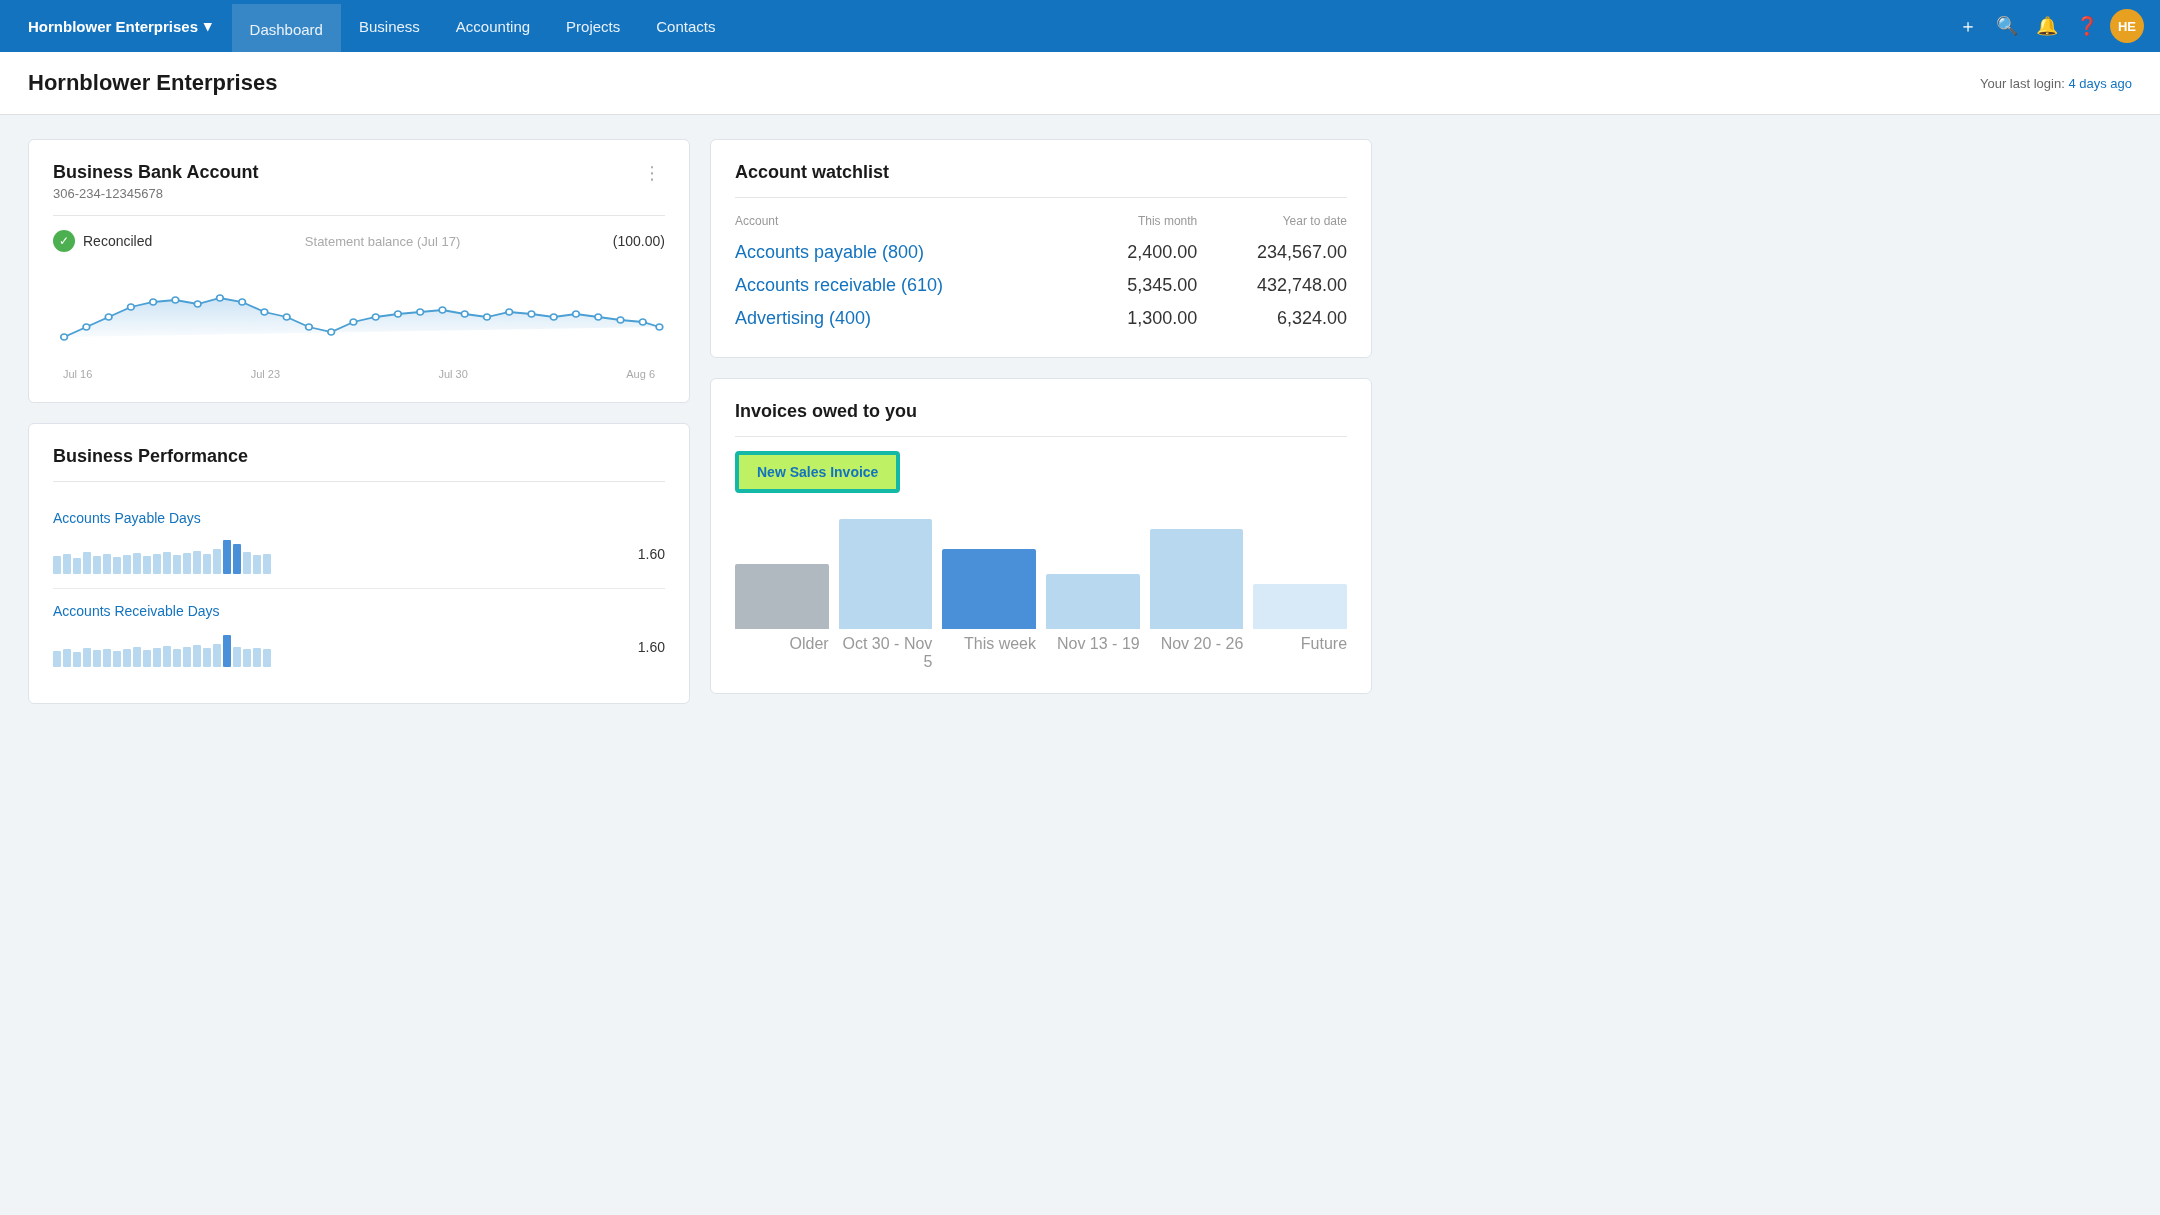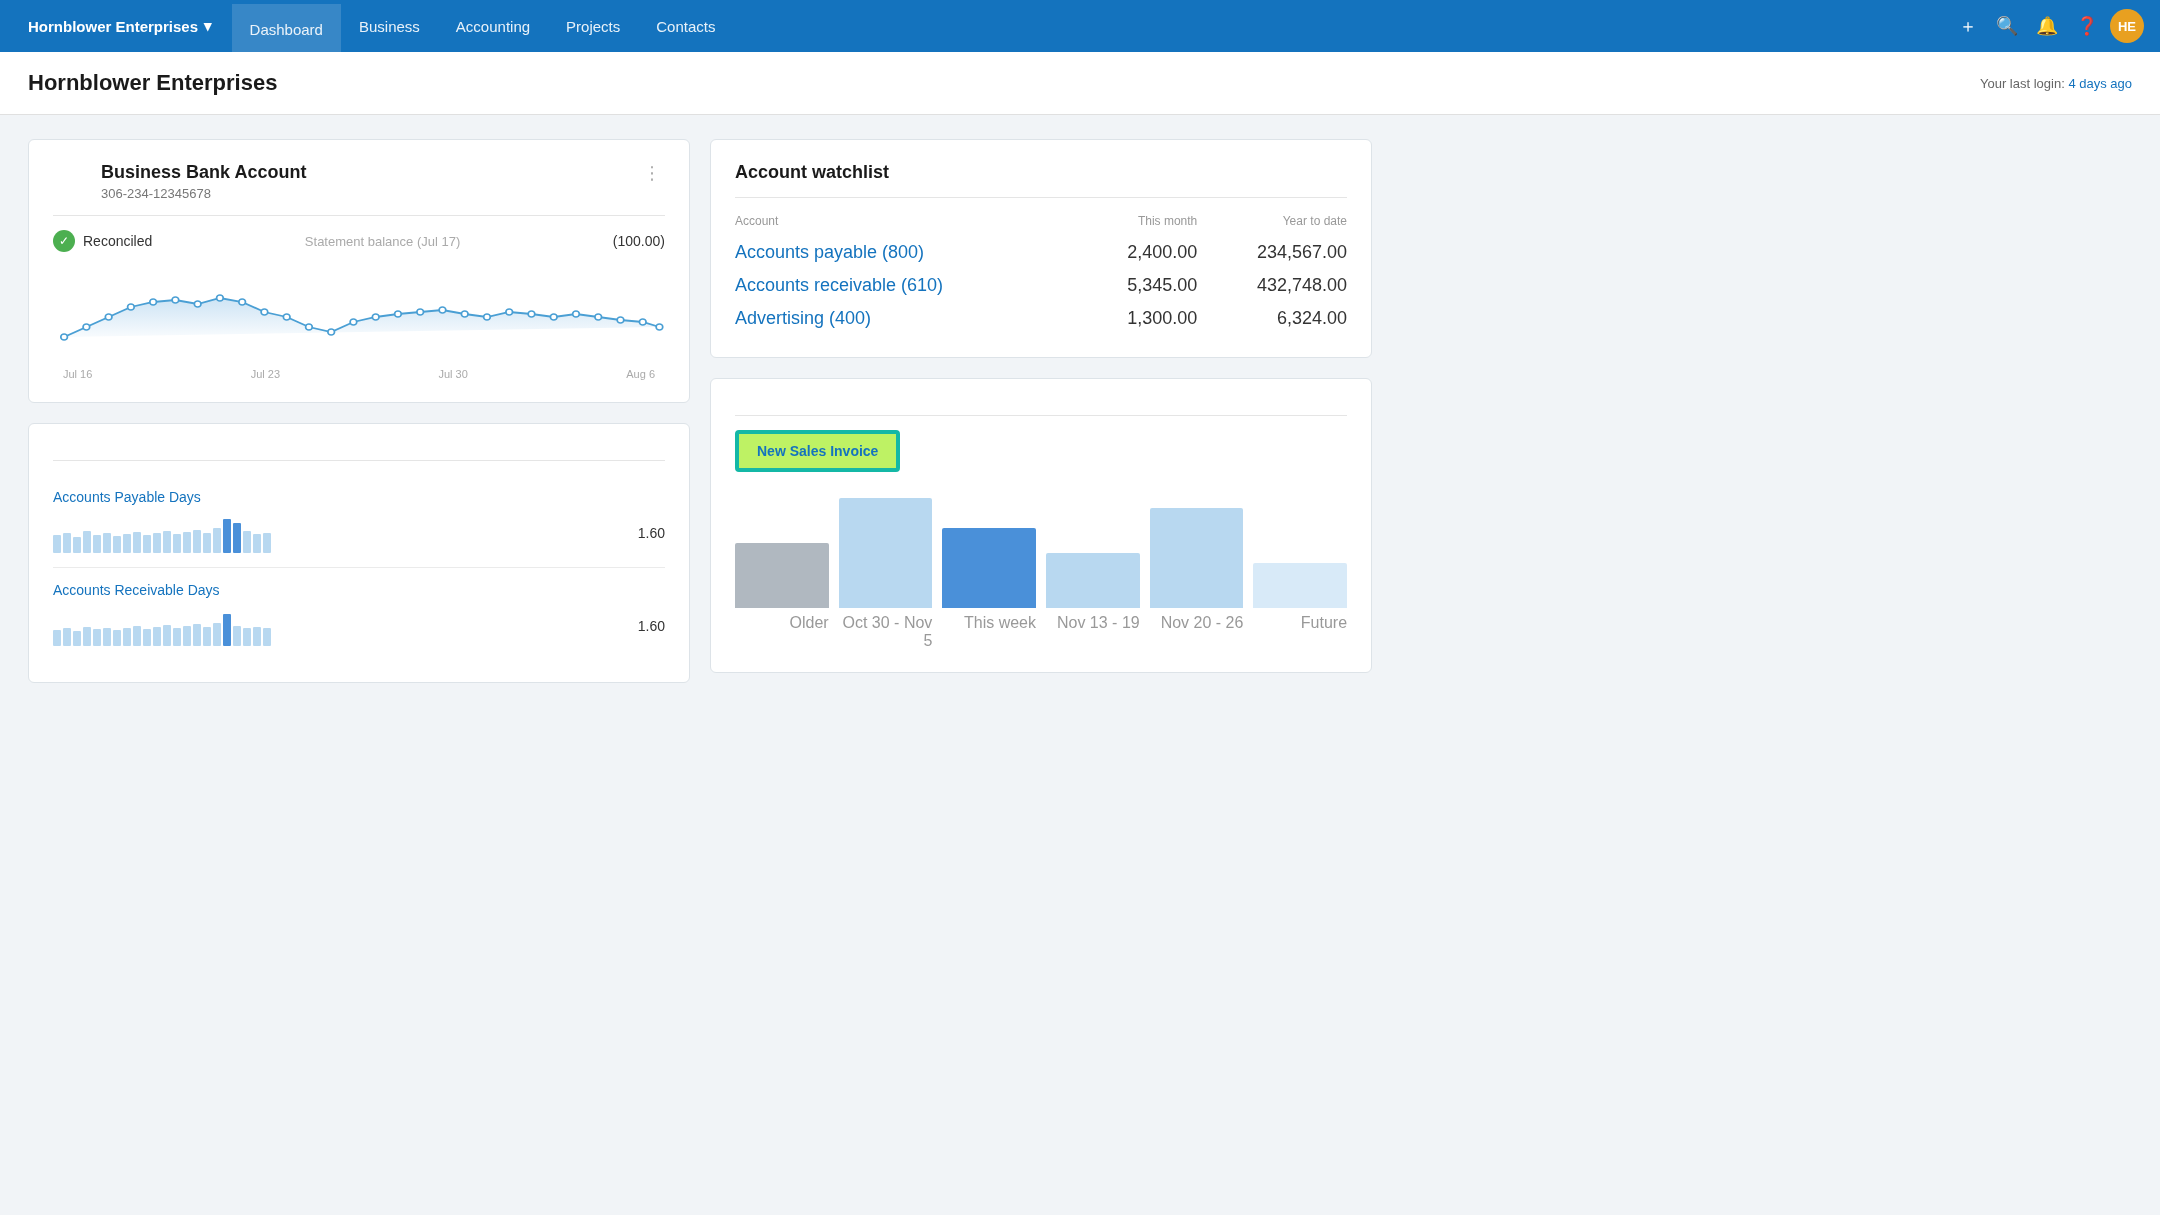--- a/index.html
+++ b/index.html
@@ -24,21 +24,21 @@
 
     
     .main { padding: 24px 28px; display: grid; grid-template-columns: 1fr 1fr; gap: 20px; max-width: 1400px; }
 
     
     .card { background: white; border-radius: 6px; border: 1px solid #dde3e8; padding: 22px 24px; }
 
     
     .card-title { font-size: 18px; font-weight: 700; color: #1a1a1a; }
     .card-subtitle { font-size: 13px; color: #777; margin-top: 3px; }
-    .card-header-row { display: flex; align-items: flex-start; justify-content: space-between; margin-left: 48px; }
+    .card-header-row { display: flex; align-items: flex-start; justify-content: space-between; }
     .three-dots { color: #aaa; font-size: 18px; cursor: pointer; padding: 0 4px; }
     .divider { border: none; border-top: 1px solid #e5e5e5; margin: 14px 0; }
 
     .reconciled-row { display: flex; align-items: center; justify-content: space-between; margin-bottom: 10px; }
     .reconciled-badge { display: flex; align-items: center; gap: 8px; }
     .check-circle { width: 22px; height: 22px; border-radius: 50%; background: #4caf50; display: flex; align-items: center; justify-content: center; color: white; font-size: 12px; }
     .reconciled-text { font-size: 14px; color: #333; font-weight: 500; }
     .statement-info { font-size: 13px; color: #aaa; }
     .statement-balance { font-size: 14px; color: #333; }
 
@@ -181,20 +181,21 @@
       </div>
       <div class="chart-labels">
         <span class="chart-label">Jul 16</span>
         <span class="chart-label">Jul 23</span>
         <span class="chart-label">Jul 30</span>
         <span class="chart-label">Aug 6</span>
       </div>
     </div>
 
     <div class="card">
+      <div class="card-title">Business Performance</div>
       <hr class="divider">
 
       <div class="perf-row">
         <div class="perf-label">Accounts Payable Days</div>
         <div class="perf-bar-area">
           <div class="bars-container">
             <div class="bar" style="height:18px"></div>
             <div class="bar" style="height:20px"></div>
             <div class="bar" style="height:16px"></div>
             <div class="bar" style="height:22px"></div>
@@ -283,20 +284,21 @@
           <tr>
             <td>Advertising (400)</td>
             <td>1,300.00</td>
             <td>6,324.00</td>
           </tr>
         </tbody>
       </table>
     </div>
 
     <div class="card">
+      <div class="card-title">Invoices owed to you</div>
       <hr class="divider">
       <div class="invoices-header">
         <button class="new-sales-btn">New Sales Invoice</button>
       </div>
 
       <div class="bar-chart">
         <div class="bar-chart-bars">
           <div class="bar-group">
             <div class="bar-rect" style="height:65px;background:#b0b8c0;"></div>
           </div>

